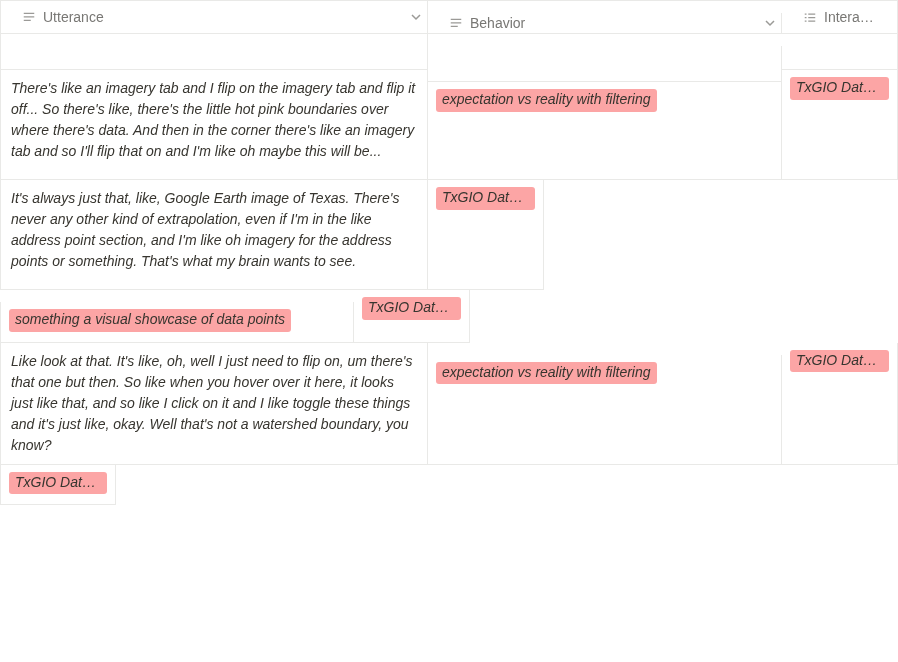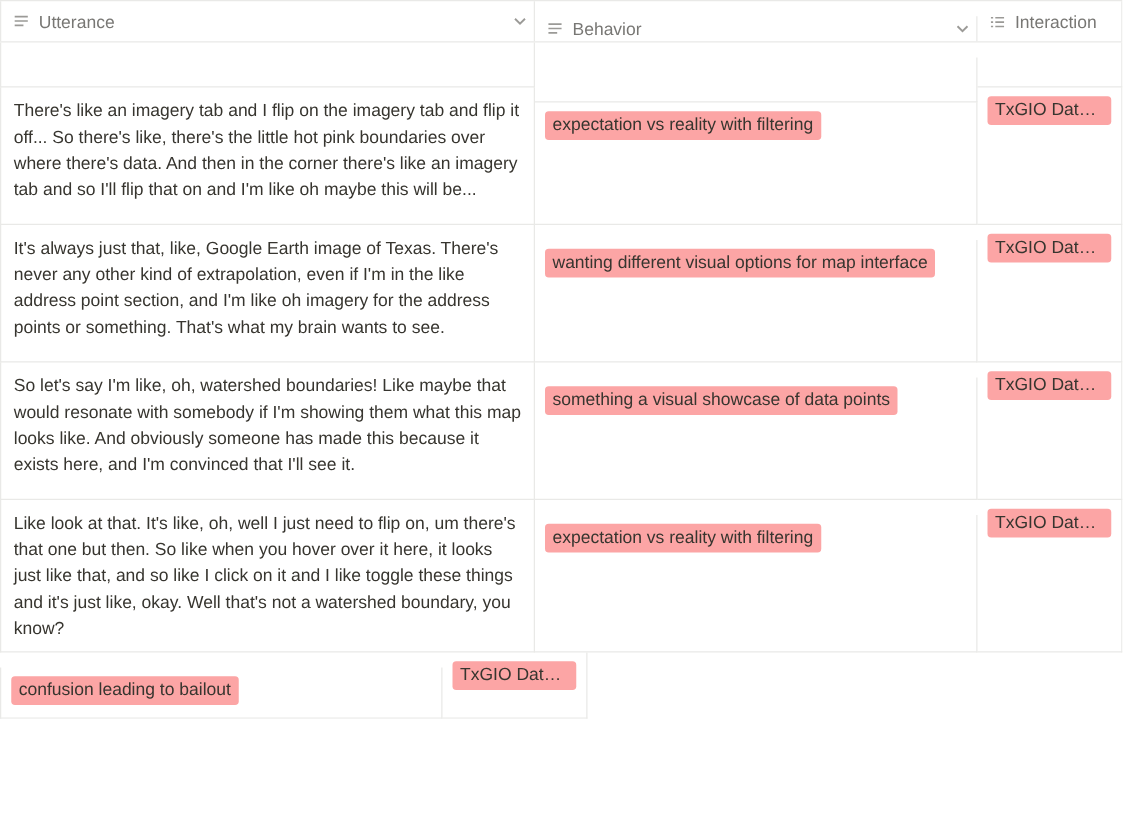--- a/index.html
+++ b/index.html
@@ -12,21 +12,21 @@
   .table { width: 898px; }
   .header-row {
     display: flex;
     border-top: 1px solid #e9e9e7;
     border-bottom: 1px solid #e9e9e7;
     height: 34px;
   }
   .header-cell {
     display: flex;
     align-items: center;
-    padding: 0 8px;
+    padding: 0 20px;
     color: #787774;
     font-size: 14px;
     border-right: 1px solid #e9e9e7;
     position: relative;
   }
   .header-cell:first-child { border-left: 1px solid #e9e9e7; }
   .header-cell .label { margin-left: 6px; flex: 1; white-space: nowrap; overflow: hidden; text-overflow: ellipsis; }
   .col-utterance   { width: 428px; }
   .col-behavior    { width: 354px; margin-top: 12px; }
   .col-interaction { width: 116px; }
@@ -42,20 +42,21 @@
   .chevron svg { width: 10px; height: 10px; fill: #9b9a97; }
 
   .spacer-row {
     display: flex;
     height: 36px;
   }
   .spacer-row .cell { border-top: none; }
 
   .body-row {
     display: flex;
+    font-style: italic;
   }
   .cell {
     border-right: 1px solid #e9e9e7;
     border-bottom: 1px solid #e9e9e7;
     padding: 8px 10px;
   }
   .body-row .cell:first-child,
   .spacer-row .cell:first-child { border-left: 1px solid #e9e9e7; }
   .cell.col-utterance {
     line-height: 1.5;
@@ -134,32 +135,29 @@
   </div>
 
   <div id="rows">
       <div class="body-row">
         <div class="cell col-utterance"><span>There's like an imagery tab and I flip on the imagery tab and flip it off... So there's like, there's the little hot pink boundaries over where there's data. And then in the corner there's like an imagery tab and so I'll flip that on and I'm like oh maybe this will be...</span></div>
         <div class="cell col-behavior"><span class="tag">expectation vs reality with filtering</span></div>
         <div class="cell col-interaction"><span class="tag">TxGIO Datahub</span></div>
       </div>
       <div class="body-row">
         <div class="cell col-utterance"><span>It's always just that, like, Google Earth image of Texas. There's never any other kind of extrapolation, even if I'm in the like address point section, and I'm like oh imagery for the address points or something. That's what my brain wants to see.</span></div>
-        <div class="cell col-behavior"><span class="tag">wanting different visual options for map interface</span></div>
         <div class="cell col-interaction"><span class="tag">TxGIO Datahub</span></div>
       </div>
       <div class="body-row">
-        <div class="cell col-utterance"><span>So let's say I'm like, oh, watershed boundaries! Like maybe that would resonate with somebody if I'm showing them what this map looks like. And obviously someone has made this because it exists here, and I'm convinced that I'll see it.</span></div>
         <div class="cell col-behavior"><span class="tag">something a visual showcase of data points</span></div>
         <div class="cell col-interaction"><span class="tag">TxGIO Datahub</span></div>
       </div>
       <div class="body-row">
         <div class="cell col-utterance"><span>Like look at that. It's like, oh, well I just need to flip on, um there's that one but then. So like when you hover over it here, it looks just like that, and so like I click on it and I like toggle these things and it's just like, okay. Well that's not a watershed boundary, you know?</span></div>
         <div class="cell col-behavior"><span class="tag">expectation vs reality with filtering</span></div>
         <div class="cell col-interaction"><span class="tag">TxGIO Datahub</span></div>
       </div>
       <div class="body-row">
-        <div class="cell col-behavior"><span class="tag">confusion leading to bailout</span></div>
         <div class="cell col-interaction"><span class="tag">TxGIO Datahub</span></div>
       </div>
     </div>
 
 </div>
 
 </body></html>

